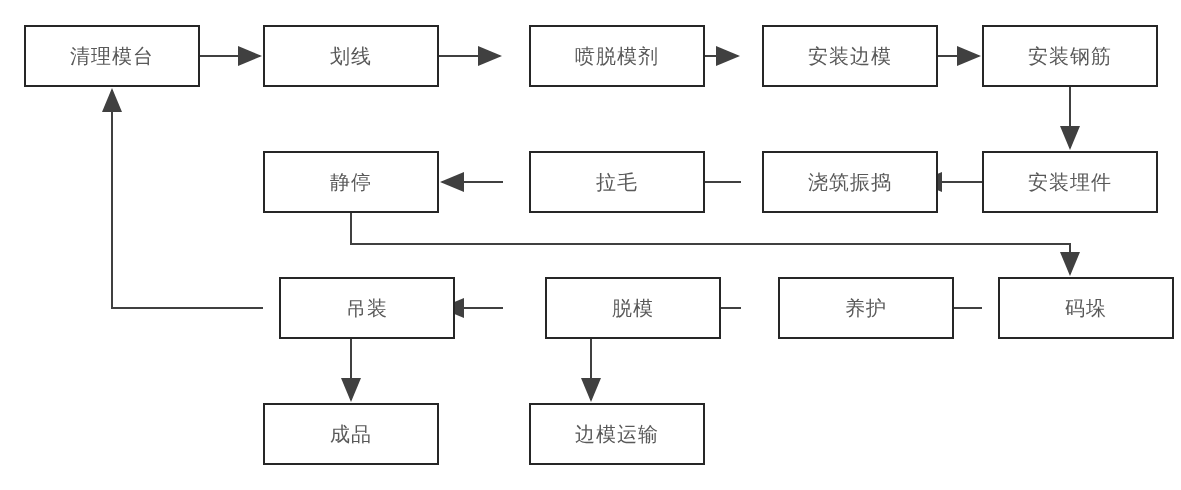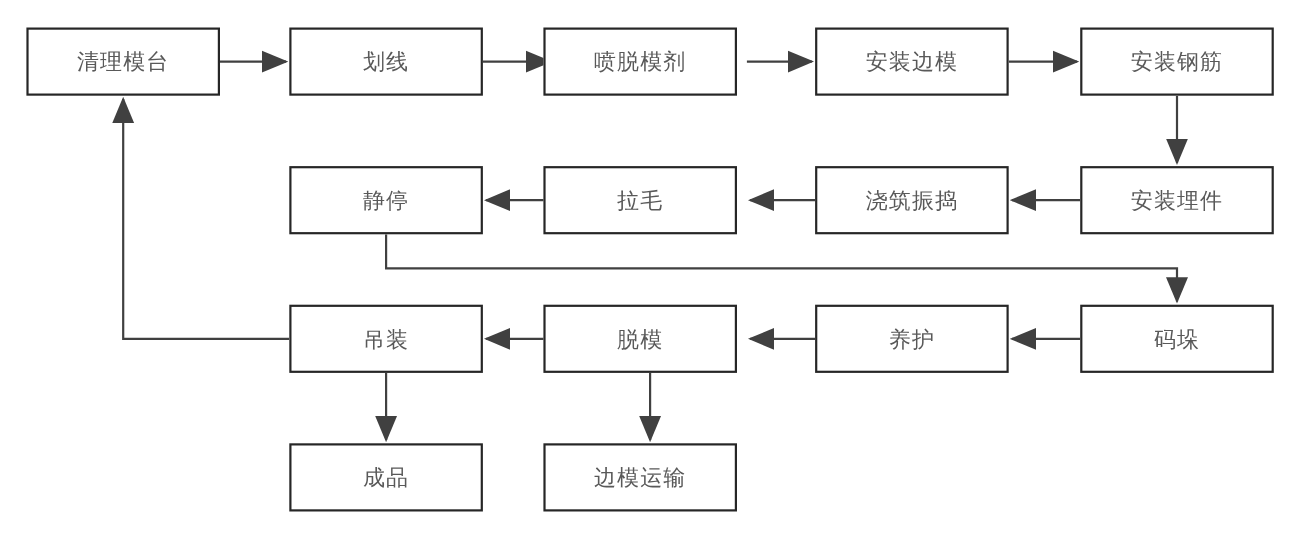--- a/index.html
+++ b/index.html
@@ -35,27 +35,27 @@
     align-items: center;
     justify-content: center;
     font-size: 20px;
     color: #595959;
     letter-spacing: 1px;
     white-space: nowrap;
   }
   
   .c0 { left: 24px; }
   .c1 { left: 263px; }
-  .c2 { left: 494px; }
-  .c3 { left: 741px; }
+  .c2 { left: 529px; }
+  .c3 { left: 762px; }
   .c4 { left: 982px; }
   
   .r0 { top: 25px; }
   .r1 { top: 151px; }
-  .r2 { top: 277px; }
+  .r2 { top: 277px; margin-left: 16px; }
   .r3 { top: 403px; }
 </style>
 </head>
 <body>
 
 <div class="canvas">
 
   <svg class="edges" viewBox="0 0 1181 490" xmlns="http://www.w3.org/2000/svg">
     <defs>
       <marker id="arrow" viewBox="0 0 12 12" refX="11" refY="6" markerWidth="12" markerHeight="12" orient="auto-start-reverse">

